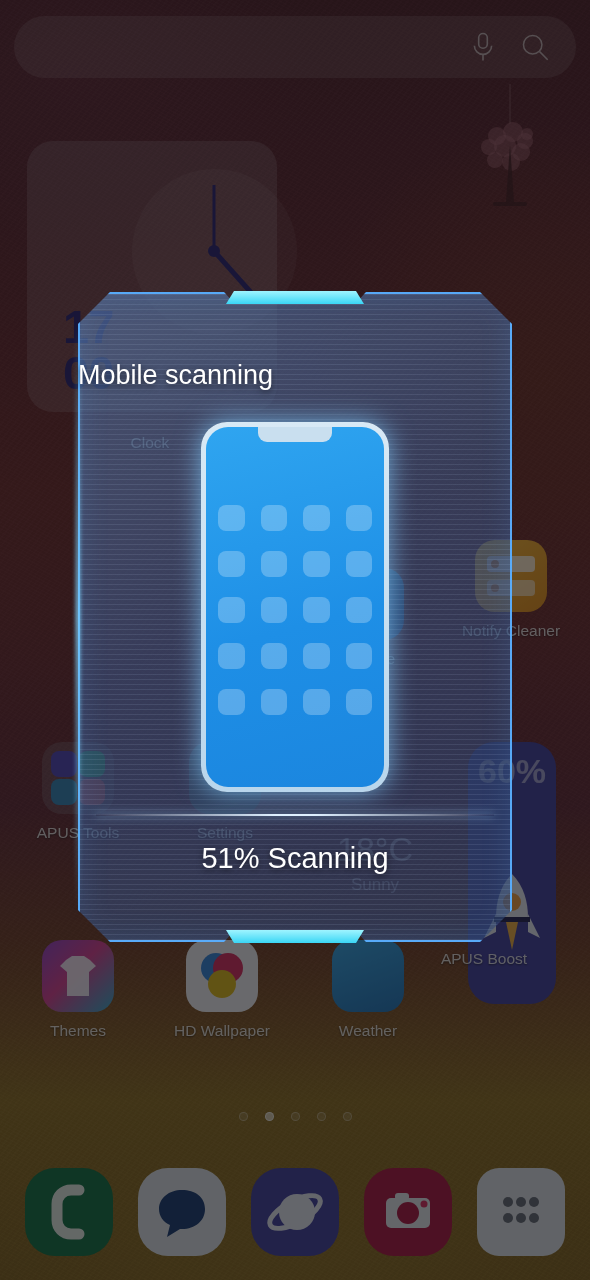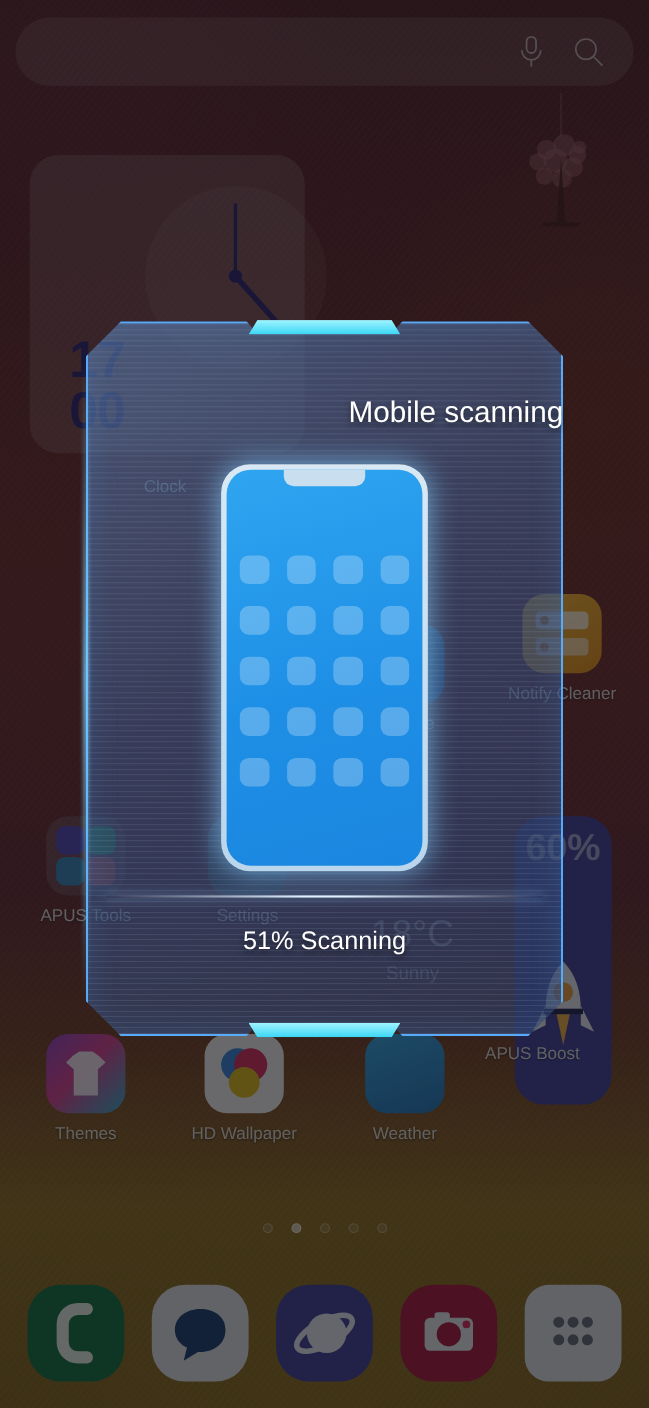--- a/index.html
+++ b/index.html
@@ -137,26 +137,26 @@
   .notch{
     position:absolute; left:50%; transform:translateX(-50%);
     width:138px; height:13px;
     background:linear-gradient(180deg,#9ff4ff,#3ad6f5);
     box-shadow:0 0 14px rgba(90,230,255,.9);
   }
   .notch.top{ top:-1px; clip-path:polygon(8px 0,130px 0,138px 13px,0 13px); }
   .notch.bot{ bottom:-1px; clip-path:polygon(0 0,138px 0,130px 13px,8px 13px); }
 
   .scan-title{
-    position:absolute; left:0; right:0; top:68px; text-align:right;
+    position:absolute; left:0; right:0; top:68px; text-align:left;
     font-size:27px; color:#ffffff; text-shadow:0 2px 6px rgba(0,0,0,.55);
   }
   .scan-status{
     position:absolute; left:0; right:0; top:550px; text-align:center;
-    font-size:23px; color:#ffffff; text-shadow:0 2px 6px rgba(0,0,0,.55);
+    font-size:29px; color:#ffffff; text-shadow:0 2px 6px rgba(0,0,0,.55);
   }
   .scan-line{
     position:absolute; left:18px; right:18px; top:522px; height:2px;
     background:linear-gradient(90deg,rgba(180,225,255,0),#dff0ff 45%,#dff0ff 55%,rgba(180,225,255,0));
     box-shadow:0 0 10px rgba(160,215,255,.85);
   }
 
   
   .phone-ill{
     position:absolute; left:50%; transform:translateX(-50%); top:130px;

